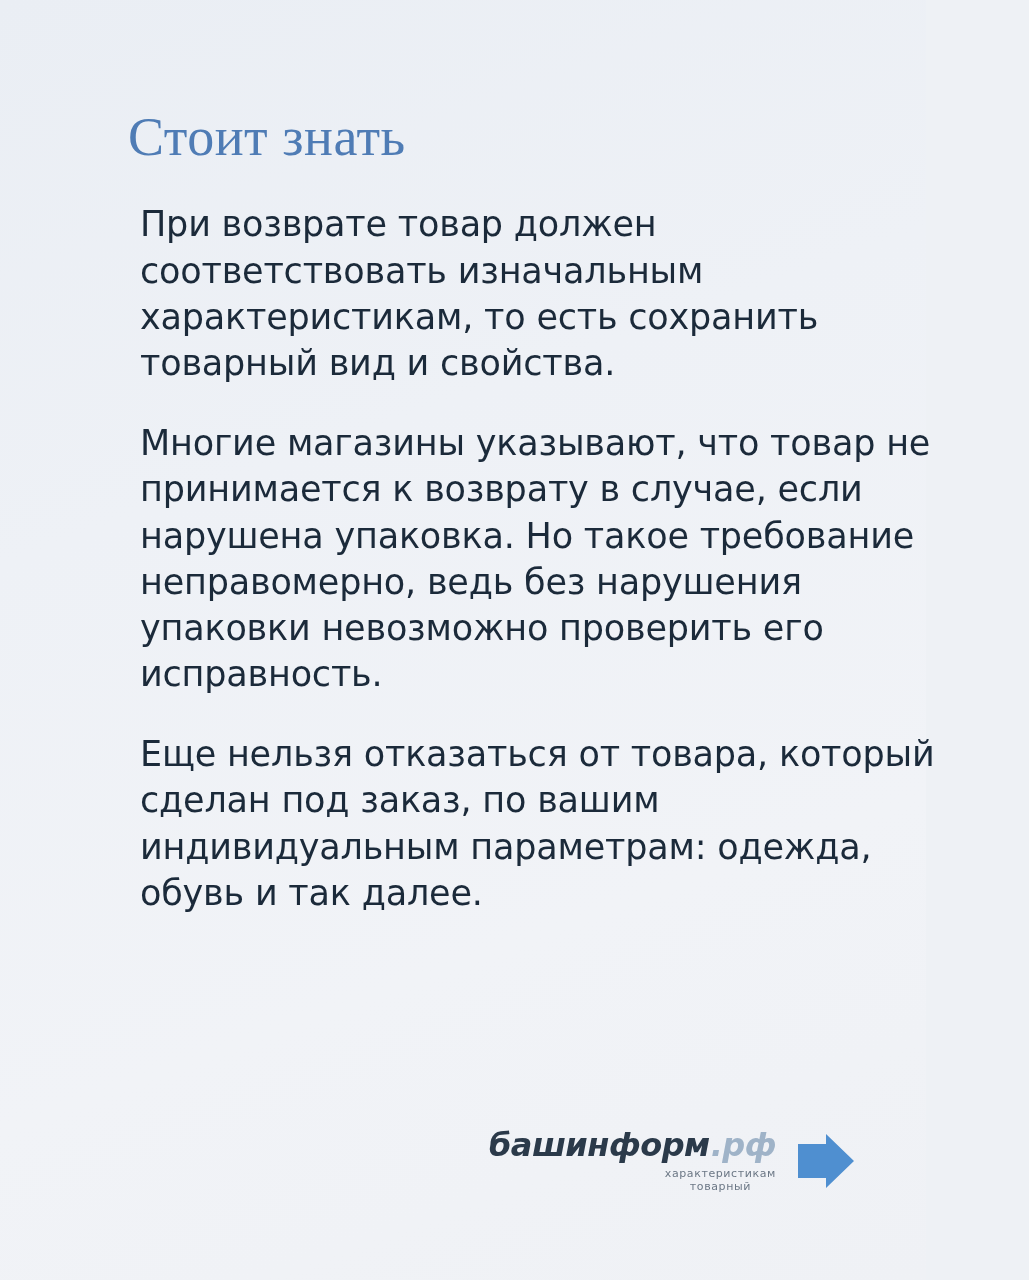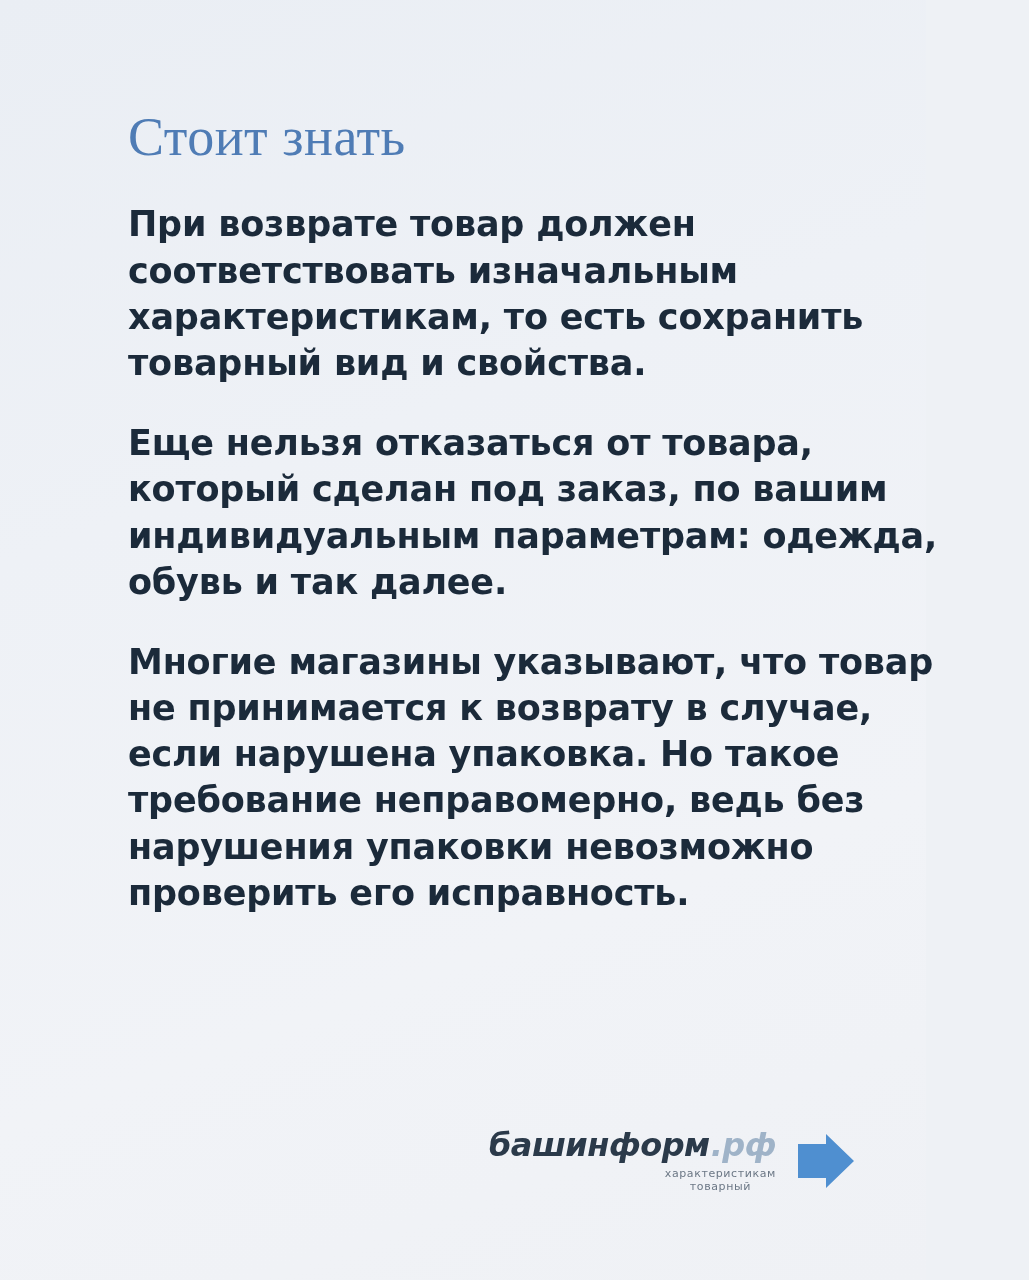--- a/index.html
+++ b/index.html
@@ -33,22 +33,22 @@
     color: #4f7cb5;
     font-weight: 400;
     letter-spacing: 0.5px;
     margin: 0 0 34px 0;
   }
   .para {
     font-family: "DejaVu Sans", sans-serif;
     font-size: 35px;
     line-height: 1.32;
     color: #1b2a3a;
-    margin: 0 0 34px 0;
-    font-weight: 700;
+    margin: 0 0 34px 12px;
+    font-weight: 400;
     letter-spacing: -0.2px;
     max-width: 810px;
   }
   .para:last-child {
     margin-bottom: 0;
   }
 
   
   .logo-block {
     position: absolute;
@@ -106,22 +106,22 @@
 </style>
 </head>
 <body>
 
 <div class="card">
 
   <div class="content">
     <h1 class="title">Стоит знать</h1>
 
     <p class="para">При возврате товар должен соответствовать изначальным характеристикам, то есть сохранить товарный вид и свойства.</p>
+    <p class="para">Многие магазины указывают, что товар не принимается к возврату в случае, если нарушена упаковка. Но такое требование неправомерно, ведь без нарушения упаковки невозможно проверить его исправность.</p>
     <p class="para">Еще нельзя отказаться от товара, который сделан под заказ, по вашим индивидуальным параметрам: одежда, обувь и так далее.</p>
-    <p class="para">Многие магазины указывают, что товар не принимается к возврату в случае, если нарушена упаковка. Но такое требование неправомерно, ведь без нарушения упаковки невозможно проверить его исправность.</p>
   </div>
 
   <div class="logo-block">
     <div class="logo-text-wrap">
       <div class="logo-main">
         <span class="logo-word">башинформ</span>
         <span class="logo-domain">.рф</span>
       </div>
       <div class="logo-sub">
         <span>характеристикам</span>

